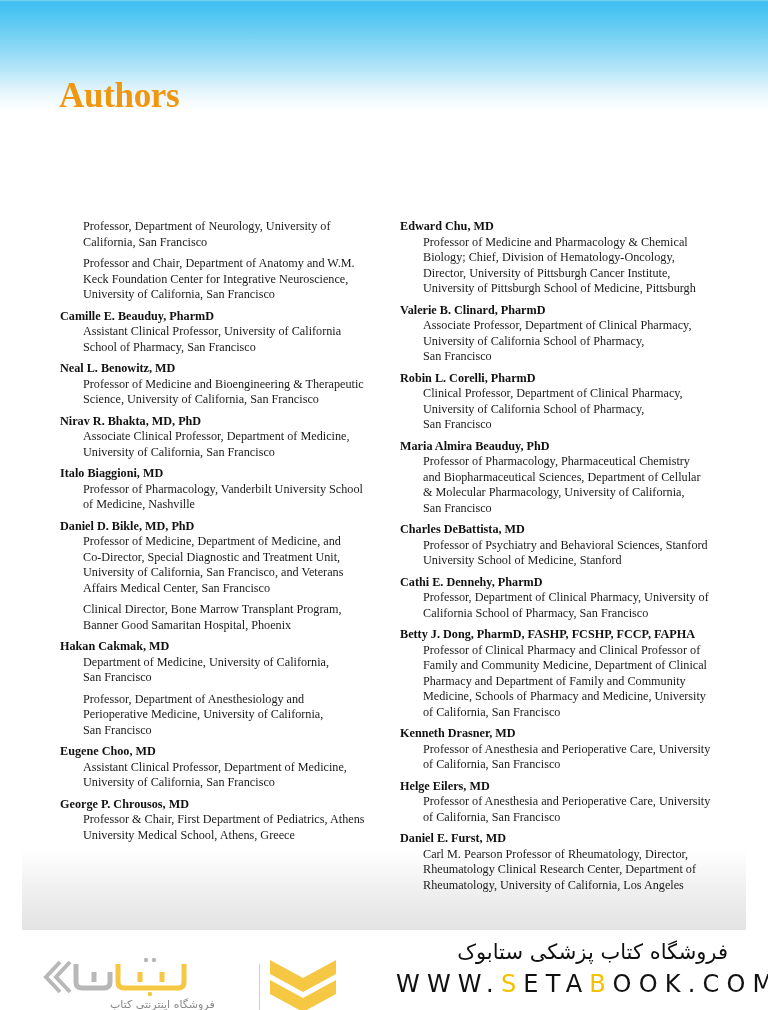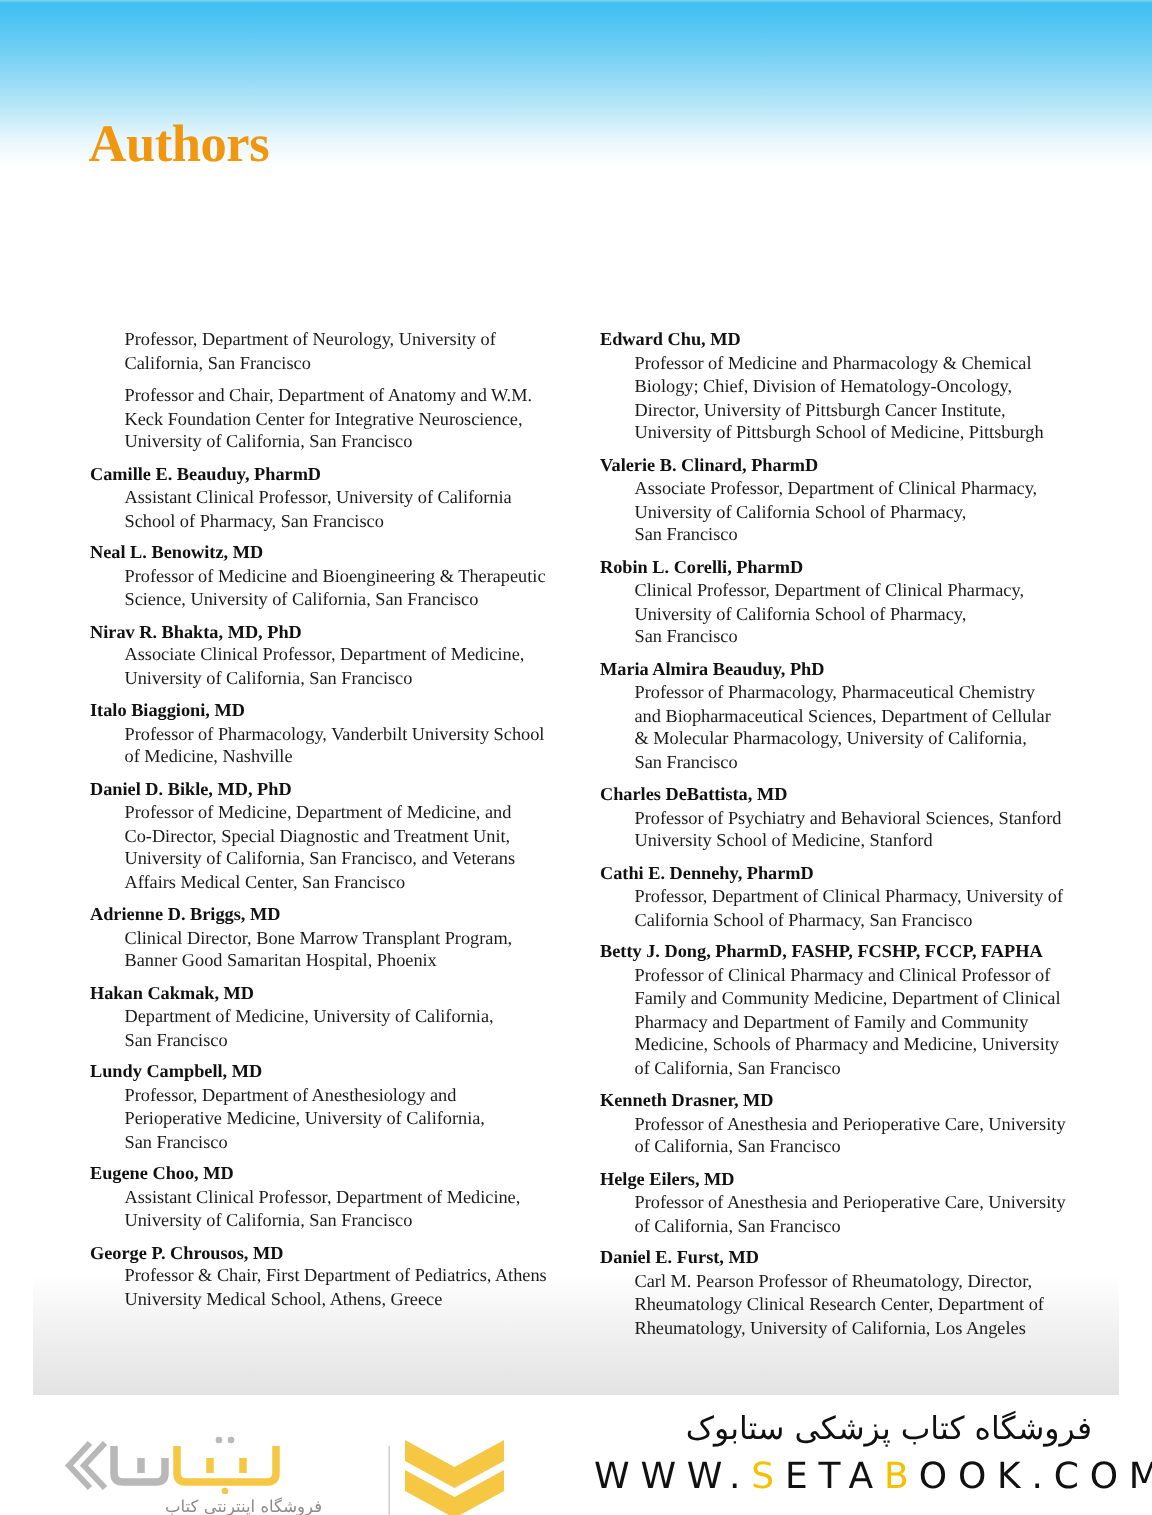--- a/index.html
+++ b/index.html
@@ -139,31 +139,29 @@
 of Medicine, Nashville</span>
   </div>
   <div class="entry">
     <span class="entry-name">Daniel D. Bikle, MD, PhD</span>
     <span class="entry-aff">Professor of Medicine, Department of Medicine, and
 Co-Director, Special Diagnostic and Treatment Unit,
 University of California, San Francisco, and Veterans
 Affairs Medical Center, San Francisco</span>
   </div>
   <div class="entry">
-    <span class="entry-name">Adrienne D. Briggs, MD</span>
     <span class="entry-aff">Clinical Director, Bone Marrow Transplant Program,
 Banner Good Samaritan Hospital, Phoenix</span>
   </div>
   <div class="entry">
     <span class="entry-name">Hakan Cakmak, MD</span>
     <span class="entry-aff">Department of Medicine, University of California,
 San Francisco</span>
   </div>
   <div class="entry">
-    <span class="entry-name">Lundy Campbell, MD</span>
     <span class="entry-aff">Professor, Department of Anesthesiology and
 Perioperative Medicine, University of California,
 San Francisco</span>
   </div>
   <div class="entry">
     <span class="entry-name">Eugene Choo, MD</span>
     <span class="entry-aff">Assistant Clinical Professor, Department of Medicine,
 University of California, San Francisco</span>
   </div>
   <div class="entry">

